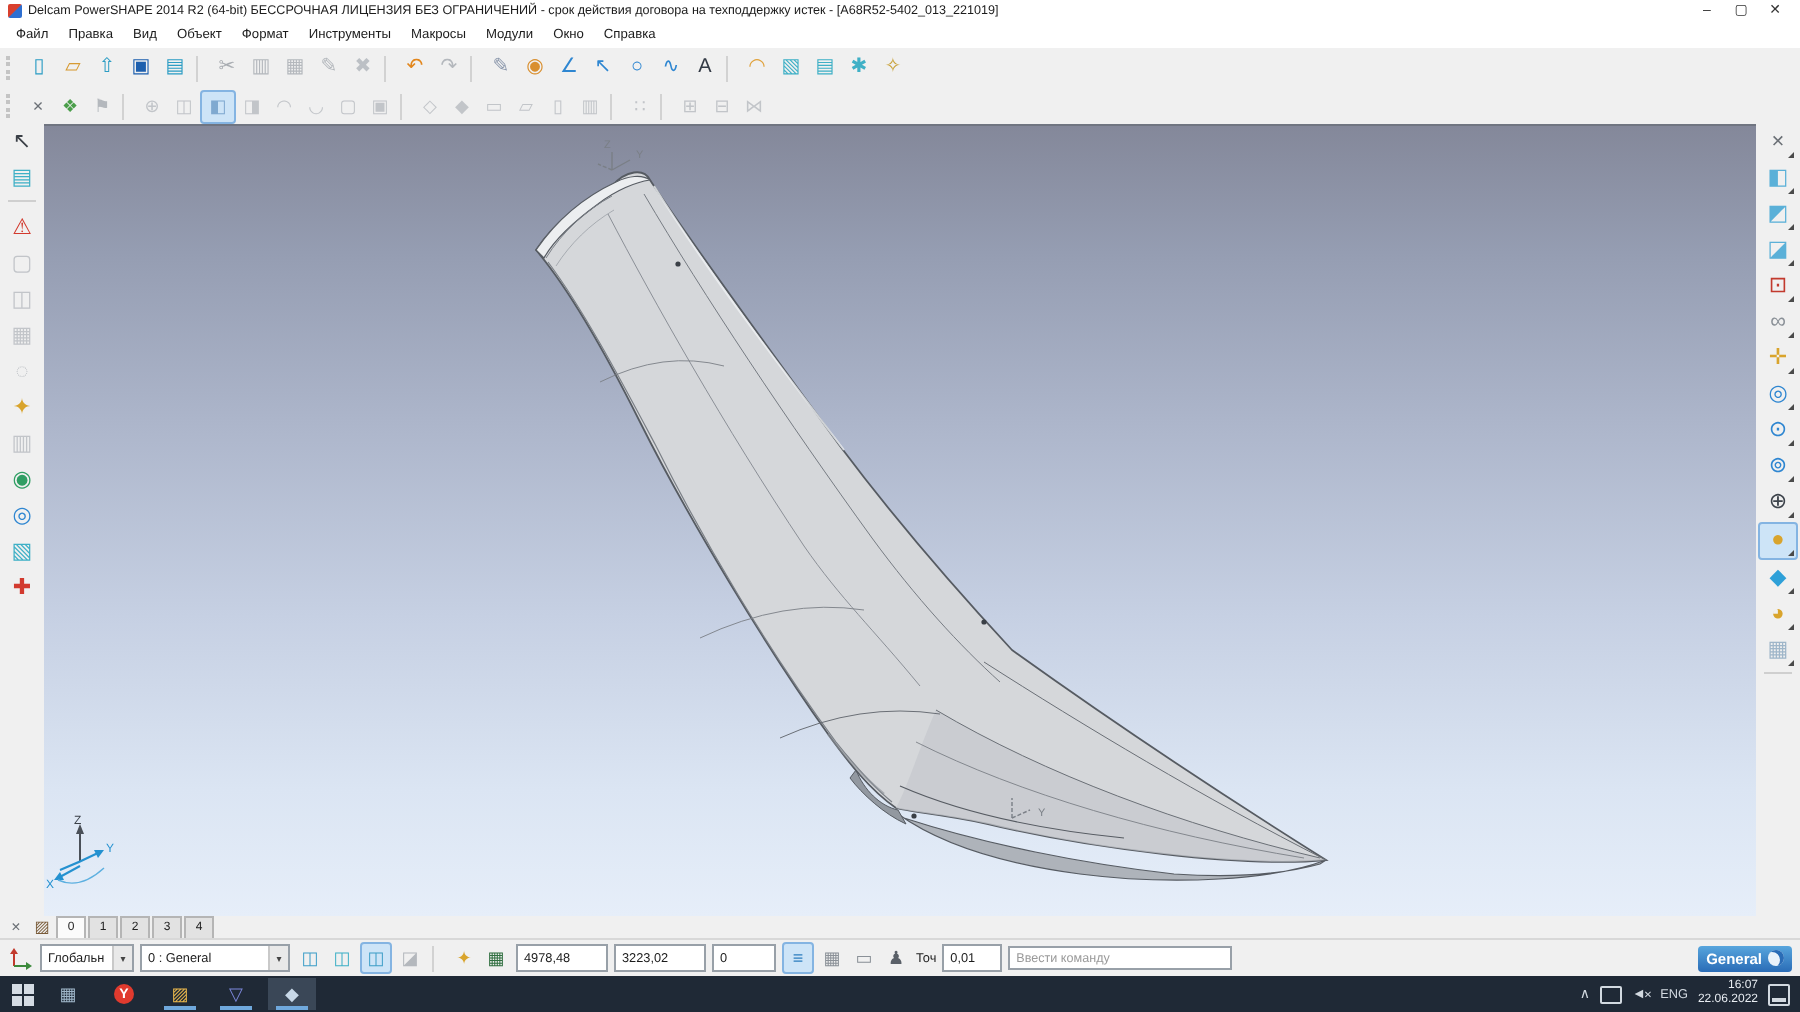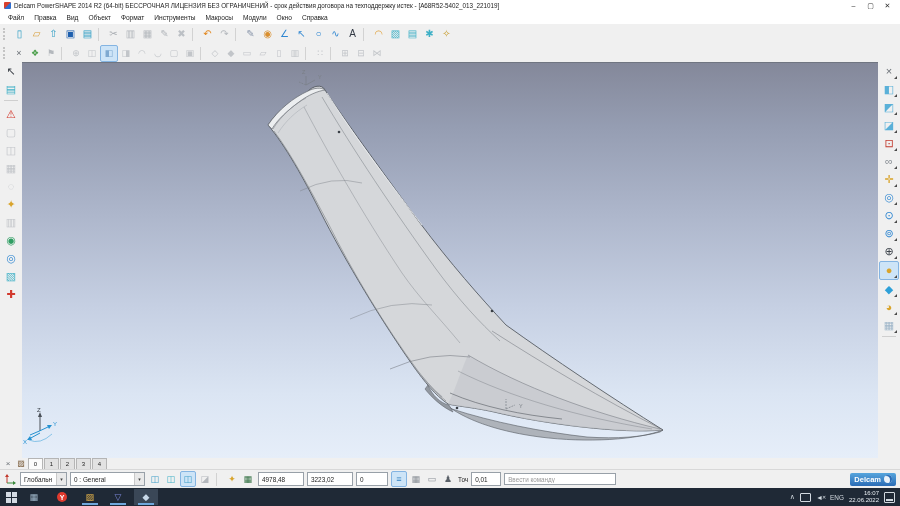--- a/index.html
+++ b/index.html
@@ -514,21 +514,21 @@
       <span class="tbi">
         <span class="g" style="color: rgb(90, 96, 104);">♟</span>
       </span>
     </span>
   <span>Точ</span>
   <span class="field" style="width:22px">
       <span>0,01</span>
     </span>
   <input class="cmd-input" type="text" placeholder="Ввести команду" style="">
   <span class="delcam">
-    <span>Delcam</span>
+    <span>General</span>
     <span class="swirl"></span>
   </span>
 </div>
 
 <div class="taskbar">
   <span class="start" title="">
     <span></span>
       <span></span>
       <span></span>
       <span></span>

